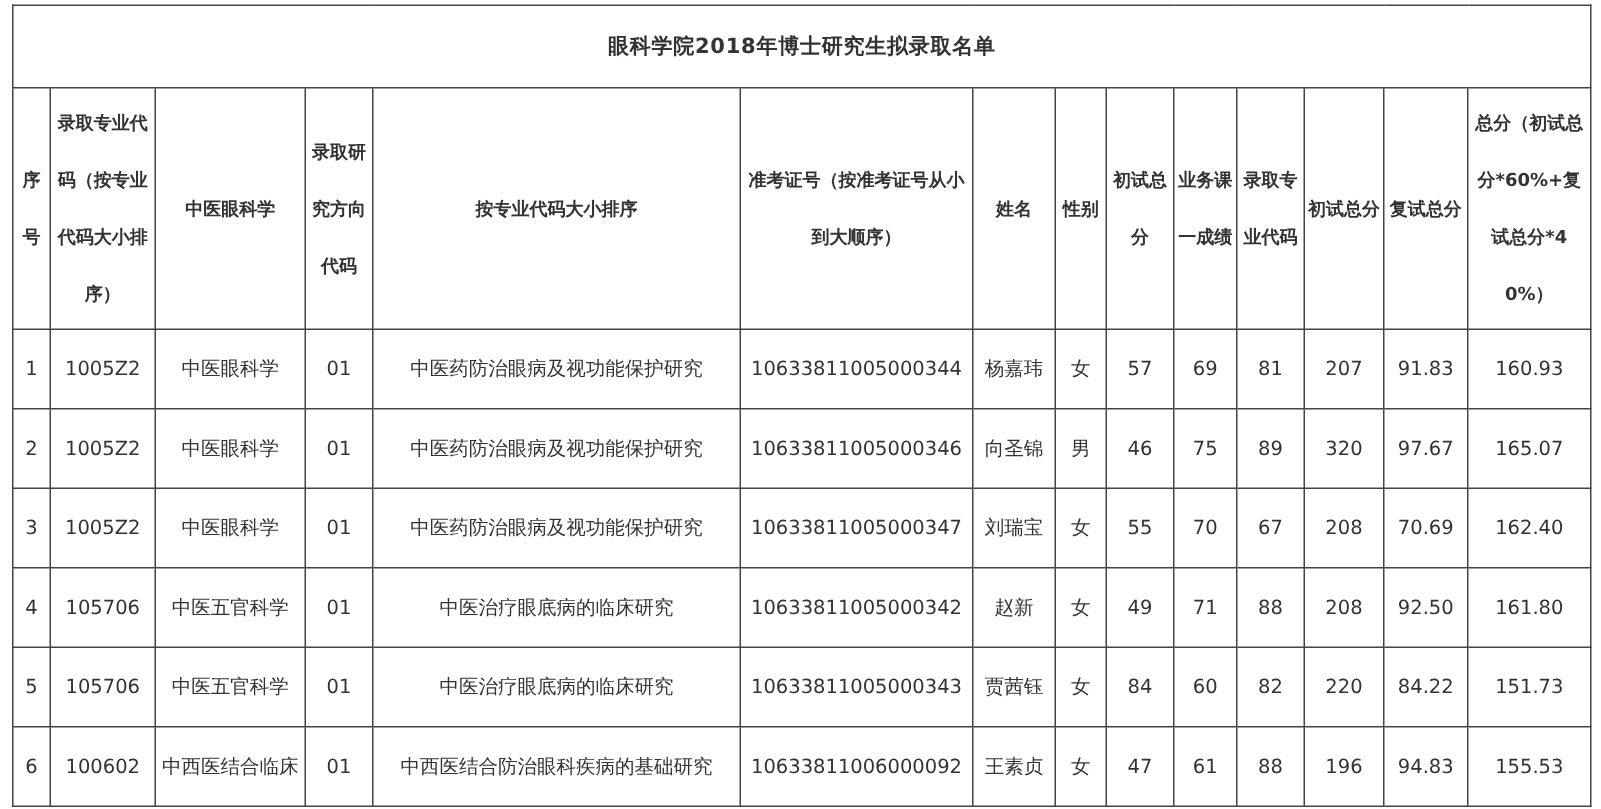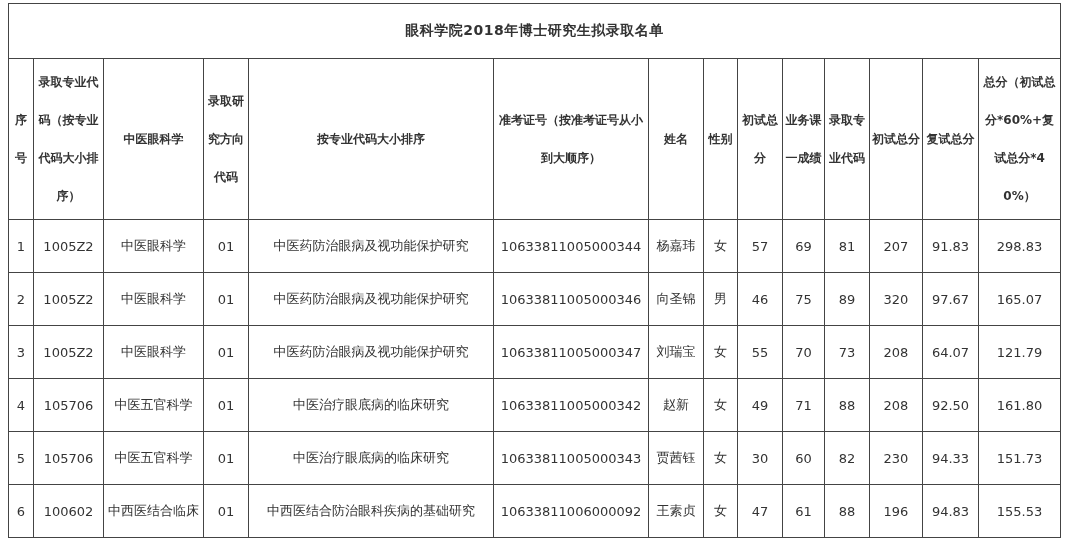--- a/index.html
+++ b/index.html
@@ -116,21 +116,21 @@
           <td>01</td>
           <td>中医药防治眼病及视功能保护研究</td>
           <td>10633811005000344</td>
           <td>杨嘉玮</td>
           <td>女</td>
           <td>57</td>
           <td>69</td>
           <td>81</td>
           <td>207</td>
           <td>91.83</td>
-          <td>298.83</td>
+          <td>160.93</td>
         </tr>
         <tr>
           <td>2</td>
           <td>1005Z2</td>
           <td>中医眼科学</td>
           <td>01</td>
           <td>中医药防治眼病及视功能保护研究</td>
           <td>10633811005000346</td>
           <td>向圣锦</td>
           <td>男</td>
@@ -145,24 +145,24 @@
           <td>3</td>
           <td>1005Z2</td>
           <td>中医眼科学</td>
           <td>01</td>
           <td>中医药防治眼病及视功能保护研究</td>
           <td>10633811005000347</td>
           <td>刘瑞宝</td>
           <td>女</td>
           <td>55</td>
           <td>70</td>
-          <td>73</td>
+          <td>67</td>
           <td>208</td>
-          <td>64.07</td>
-          <td>121.79</td>
+          <td>70.69</td>
+          <td>162.40</td>
         </tr>
         <tr>
           <td>4</td>
           <td>105706</td>
           <td>中医五官科学</td>
           <td>01</td>
           <td>中医治疗眼底病的临床研究</td>
           <td>10633811005000342</td>
           <td>赵新</td>
           <td>女</td>
@@ -175,25 +175,25 @@
         </tr>
         <tr>
           <td>5</td>
           <td>105706</td>
           <td>中医五官科学</td>
           <td>01</td>
           <td>中医治疗眼底病的临床研究</td>
           <td>10633811005000343</td>
           <td>贾茜钰</td>
           <td>女</td>
-          <td>30</td>
+          <td>84</td>
           <td>60</td>
           <td>82</td>
-          <td>230</td>
-          <td>94.33</td>
+          <td>220</td>
+          <td>84.22</td>
           <td>151.73</td>
         </tr>
         <tr>
           <td>6</td>
           <td>100602</td>
           <td>中西医结合临床</td>
           <td>01</td>
           <td>中西医结合防治眼科疾病的基础研究</td>
           <td>10633811006000092</td>
           <td>王素贞</td>

